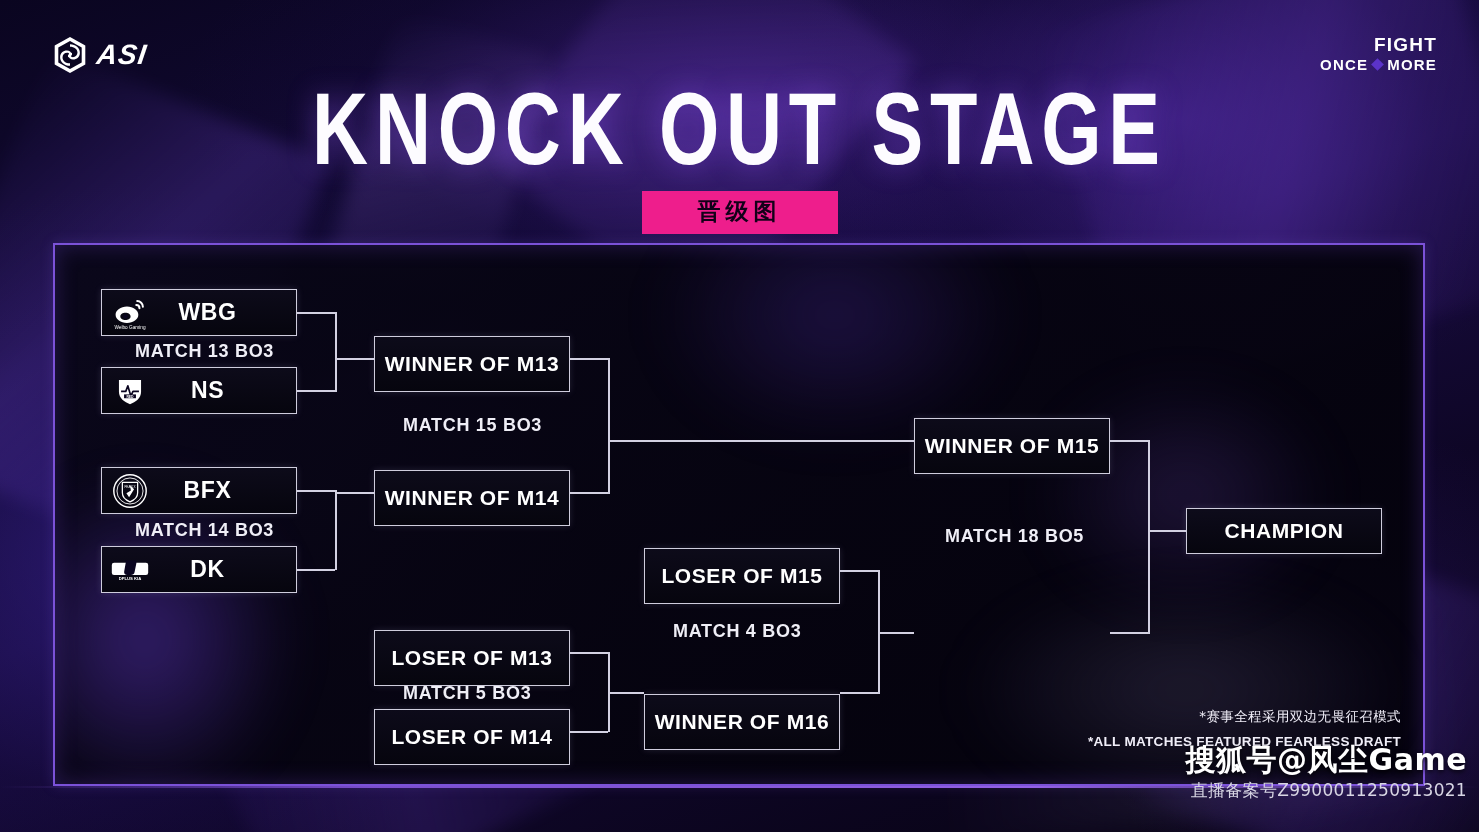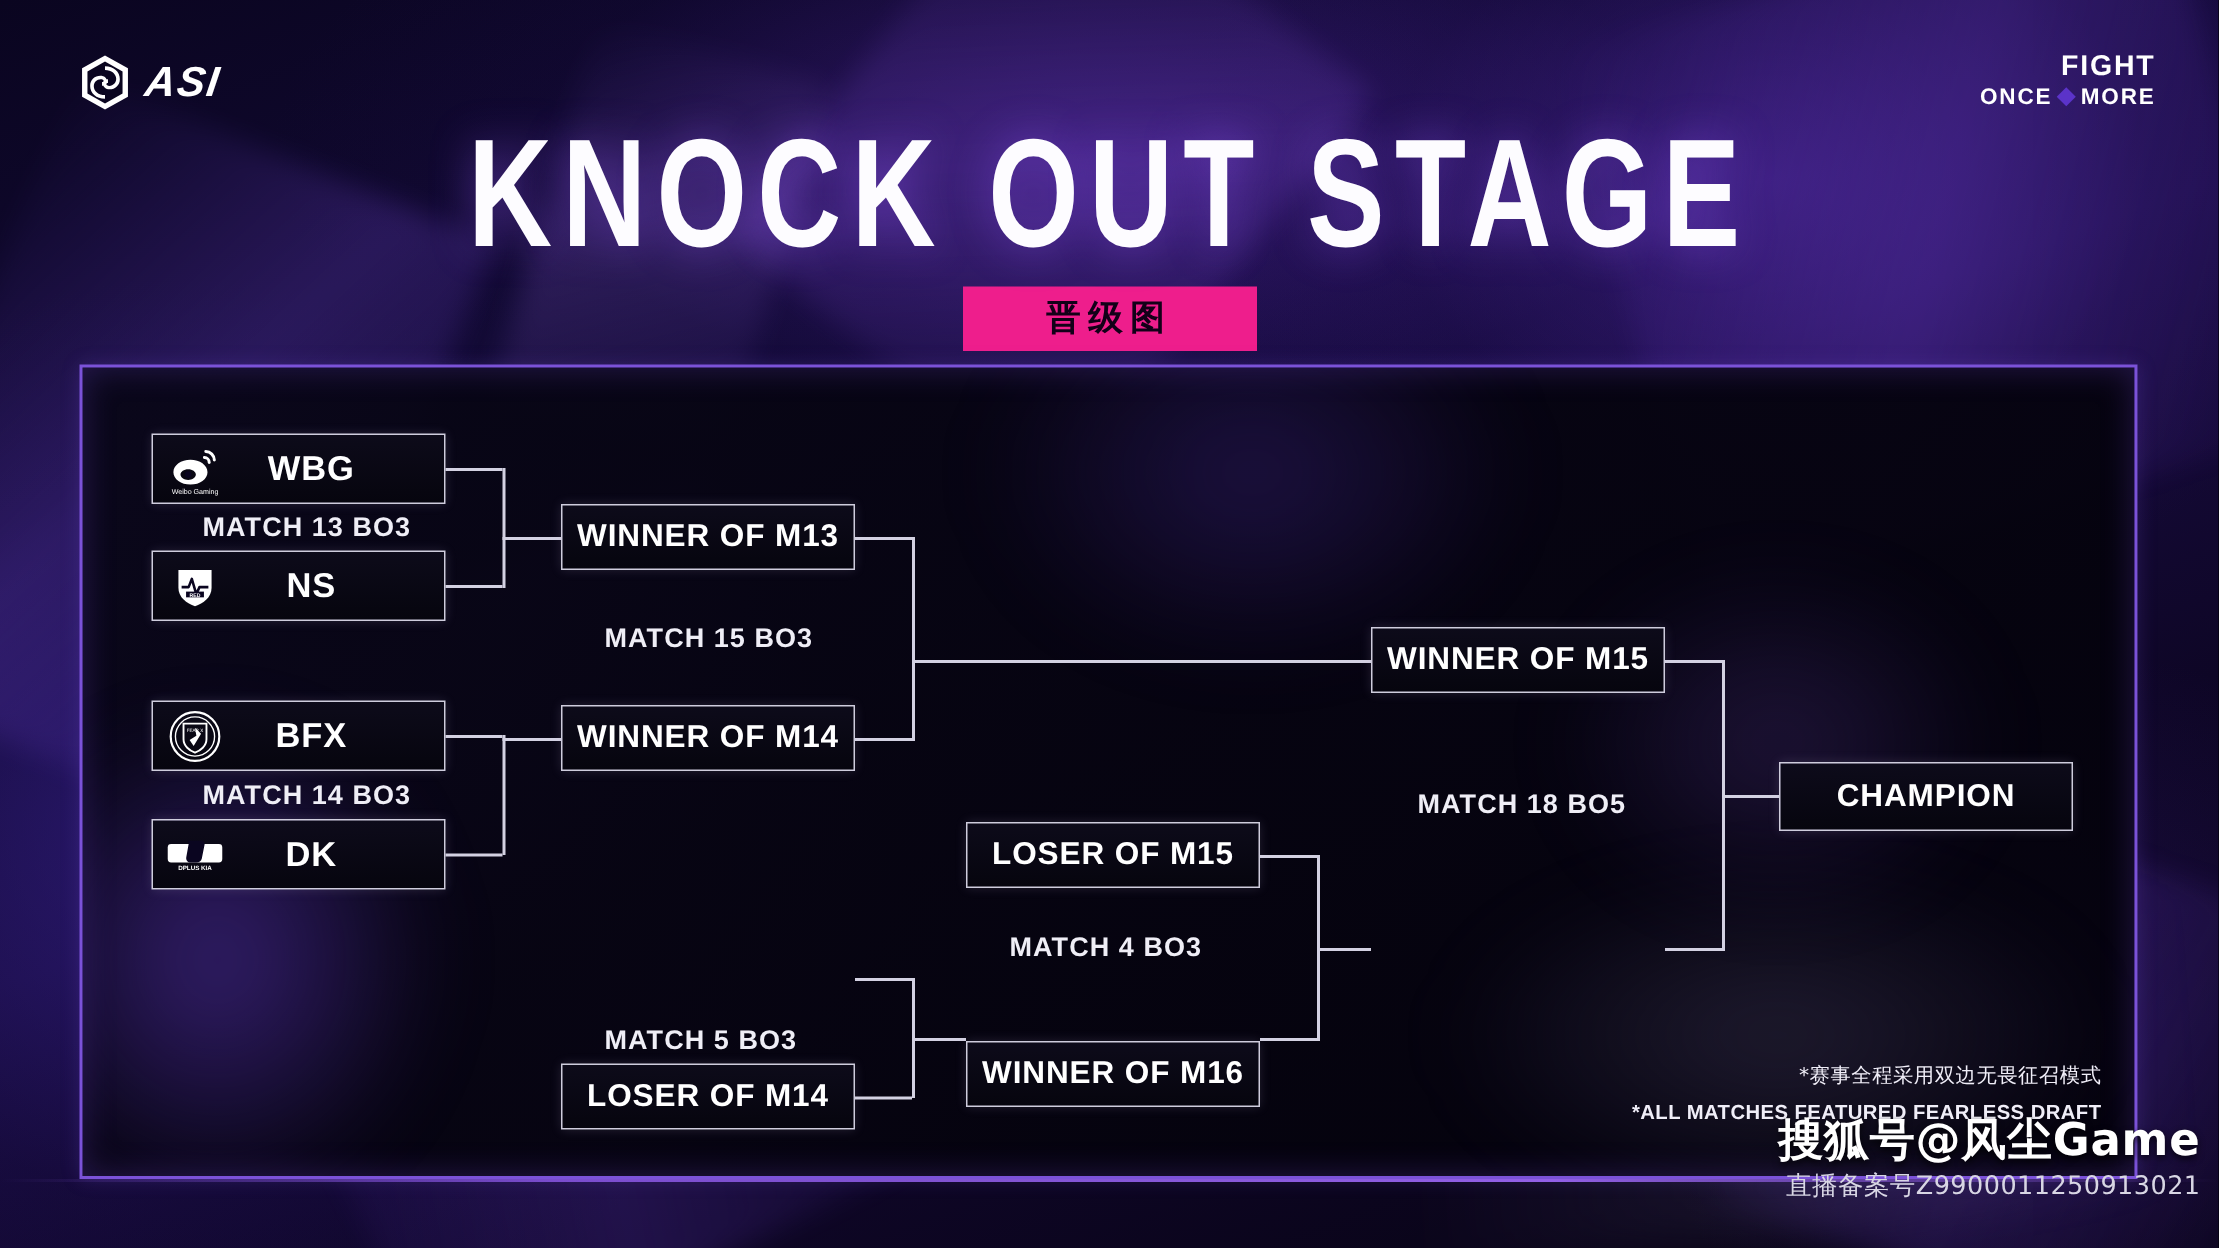--- a/index.html
+++ b/index.html
@@ -109,21 +109,21 @@
     white-space: nowrap;
   }
   
   .teambox { width: 196px; height: 47px; padding-left: 8px; }
   .teambox .logo-slot {
     width: 40px; height: 38px; flex: 0 0 40px;
     display: flex; align-items: center; justify-content: center;
   }
   .teambox .label { flex: 1; text-align: center; padding-right: 31px; font-size: 23px; }
 
-  .placebox { height: 44px; display: flex; align-items: center; justify-content: center; }
+  .placebox { height: 56px; display: flex; align-items: center; justify-content: center; }
   .placebox .label { font-size: 21px; }
 
   
   .matchlabel {
     position: absolute; color: #efeef6;
     font-size: 18px; font-weight: 600; letter-spacing: .7px; white-space: nowrap;
   }
 
   
   .ln { position: absolute; background: #d3d1e2; }
@@ -259,20 +259,23 @@
     <div class="nodebox placebox" style="left:319px; top:225px; width:196px;">
       <span class="label">WINNER OF M14</span>
     </div>
     <div class="matchlabel" style="left:348px; top:170px;">MATCH 15 BO3</div>
 
     <div class="ln lnh" style="left:515px; top:113px; width:38px;"></div>
     <div class="ln lnh" style="left:515px; top:247px; width:38px;"></div>
     <div class="ln lnv" style="left:553px; top:113px; height:136px;"></div>
     <div class="ln lnh" style="left:553px; top:195px; width:306px;"></div>
 
+    <div class="nodebox placebox" style="left:319px; top:385px; width:196px;">
+      <span class="label">LOSER OF M13</span>
+    </div>
     <div class="nodebox placebox" style="left:319px; top:464px; width:196px;">
       <span class="label">LOSER OF M14</span>
     </div>
     <div class="matchlabel" style="left:348px; top:438px;">MATCH 5 BO3</div>
 
     <div class="ln lnh" style="left:515px; top:407px; width:38px;"></div>
     <div class="ln lnh" style="left:515px; top:486px; width:38px;"></div>
     <div class="ln lnv" style="left:553px; top:407px; height:80px;"></div>
     <div class="ln lnh" style="left:553px; top:447px; width:36px;"></div>
 

